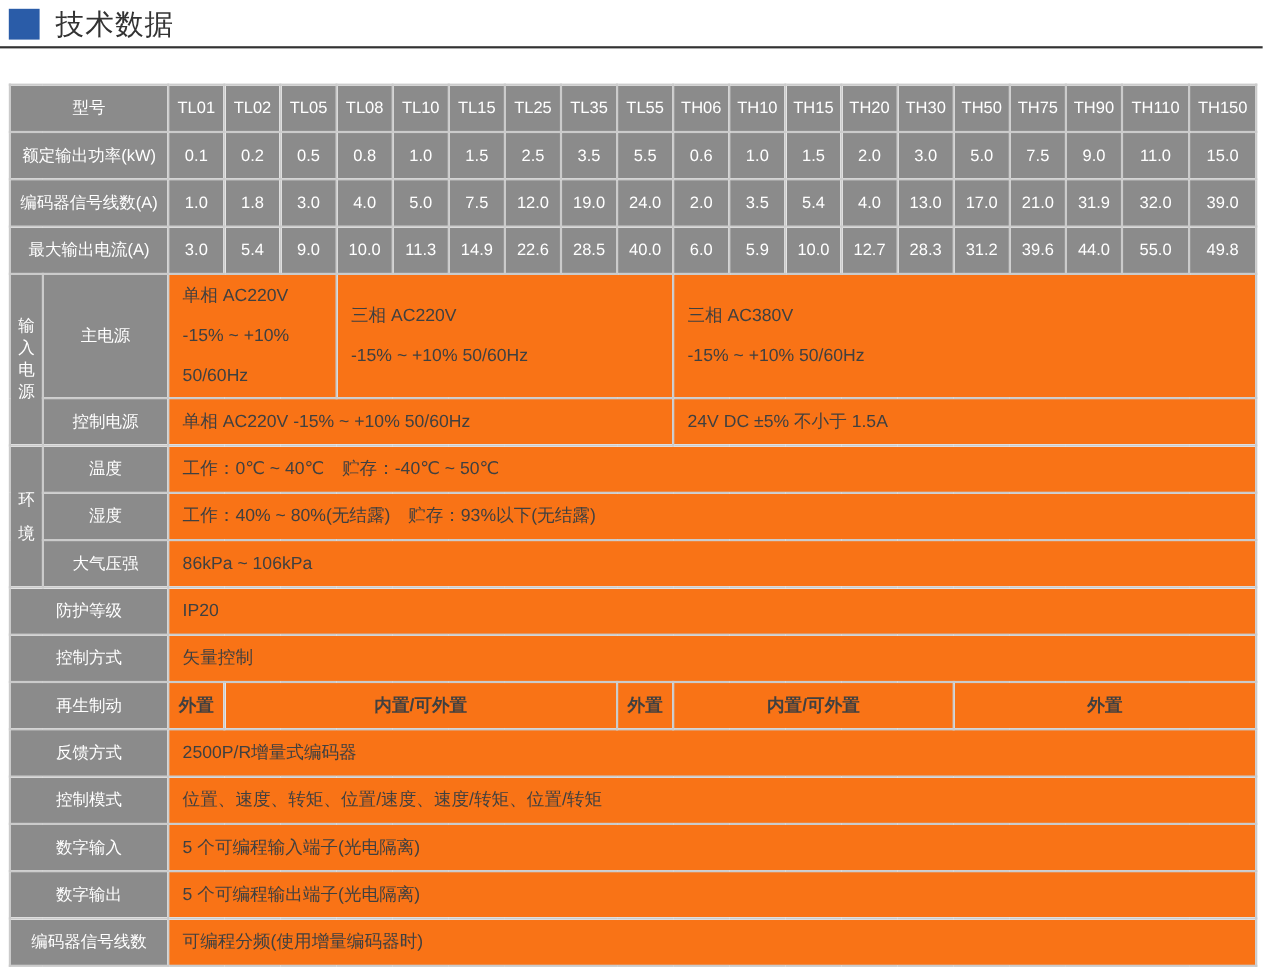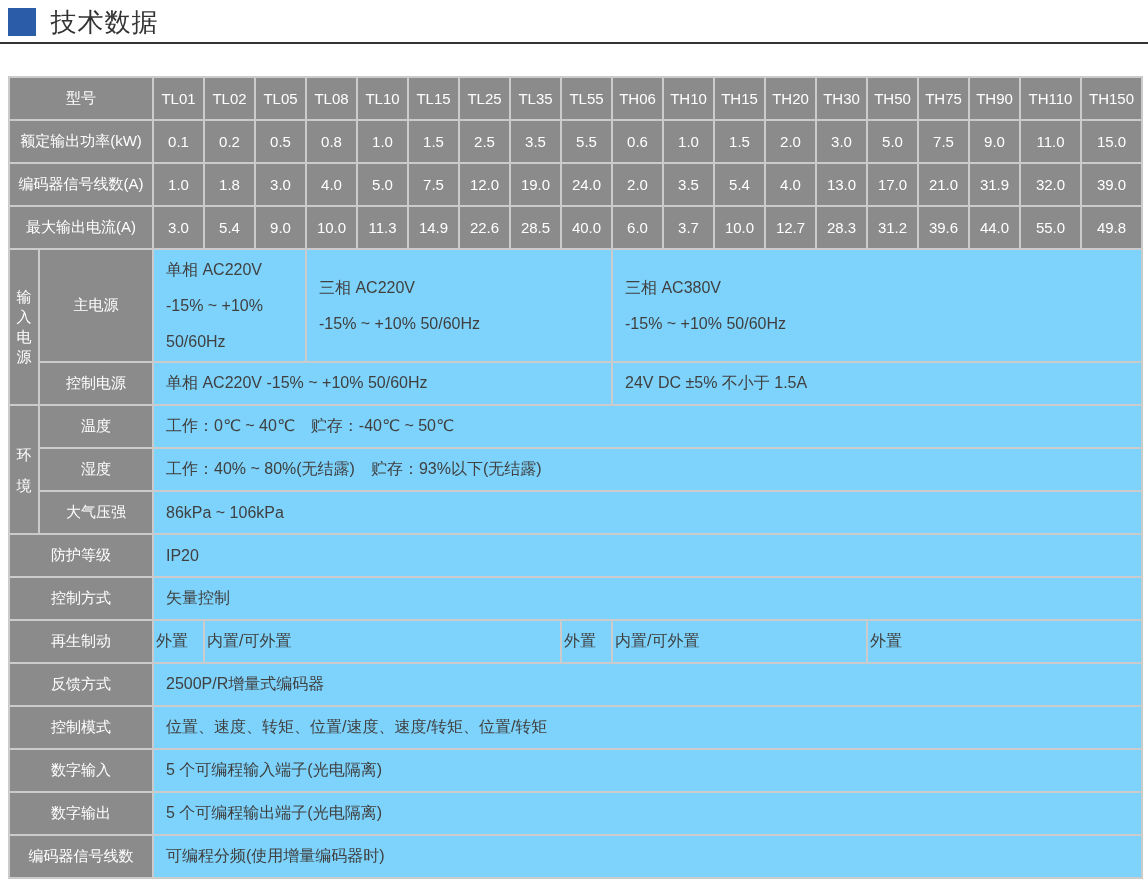--- a/index.html
+++ b/index.html
@@ -51,27 +51,27 @@
   }
   th.gray, td.gray {
     background: #8b8b8b;
     color: #ffffff;
     font-weight: normal;
     text-align: center;
     font-size: 15px;
   }
   th.num, td.num { padding: 0 2px; }
   td.content {
-    background: #7dd3fc;
+    background: #f97316;
     color: #404040;
     font-size: 16px;
     text-align: left;
     padding: 0 10px 0 12px;
   }
-  td.content.center { text-align: left; padding: 0 2px; }
+  td.content.center { text-align: center; padding: 0 2px; font-weight: bold; }
   td.lines div { line-height: 36px; }
   th.vcell { padding: 0; }
   th.vcell div { line-height: 20px; font-size: 15px; }
   th.vcell.wide-gap div { line-height: 31px; }
 </style>
 </head>
 <body>
 
 <div class="page-header">
   <span class="marker"></span>
@@ -178,21 +178,21 @@
     <td class="gray num">3.0</td>
         <td class="gray num">5.4</td>
         <td class="gray num">9.0</td>
         <td class="gray num">10.0</td>
         <td class="gray num">11.3</td>
         <td class="gray num">14.9</td>
         <td class="gray num">22.6</td>
         <td class="gray num">28.5</td>
         <td class="gray num">40.0</td>
         <td class="gray num">6.0</td>
-        <td class="gray num">3.7</td>
+        <td class="gray num">5.9</td>
         <td class="gray num">10.0</td>
         <td class="gray num">12.7</td>
         <td class="gray num">28.3</td>
         <td class="gray num">31.2</td>
         <td class="gray num">39.6</td>
         <td class="gray num">44.0</td>
         <td class="gray num">55.0</td>
         <td class="gray num">49.8</td>
       </tr>
 

